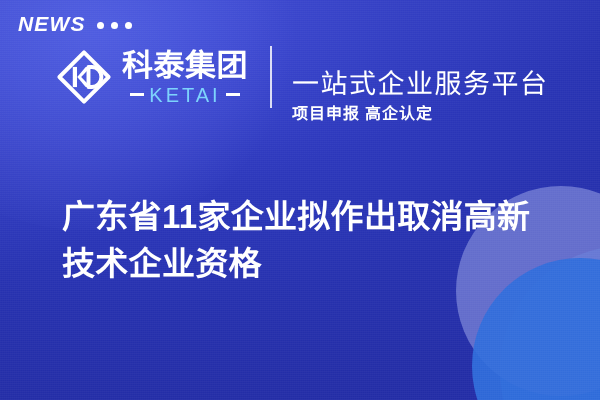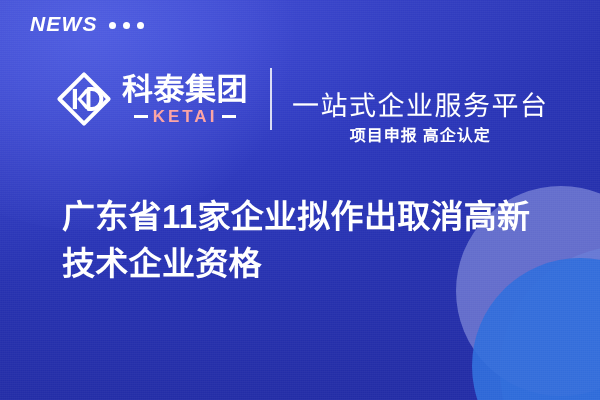--- a/index.html
+++ b/index.html
@@ -80,21 +80,21 @@
     opacity: 0.055;
     pointer-events: none;
     background-image:
       repeating-linear-gradient(0deg,   rgba(255,255,255,0.55) 0 1px, rgba(0,0,0,0) 1px 2px),
       repeating-linear-gradient(90deg,  rgba(255,255,255,0.35) 0 1px, rgba(0,0,0,0) 1px 2px);
   }
 
   
   .news-row {
     position: absolute;
-    left: 30px;
+    left: 18px;
     top: 12px;
     display: flex;
     align-items: center;
     gap: 11px;
   }
   .news-word {
     color: #ffffff;
     font-size: 21px;
     font-weight: bold;
     font-style: italic;
@@ -111,24 +111,23 @@
     width: 7px;
     height: 7px;
     border-radius: 50%;
     background: #ffffff;
   }
 
   
   .lockup {
     position: absolute;
     left: 56px;
-    top: 52px;
-    display: flex;
-    align-items: center;
-    text-align: center;
+    top: 30px;
+    display: flex;
+    align-items: center;
   }
   .brand {
     display: flex;
     align-items: center;
     gap: 10px;
   }
   .brand-mark {
     width: 56px;
     height: 56px;
     flex: 0 0 auto;
@@ -157,23 +156,23 @@
     justify-content: center;
   }
   .brand-en-row .rule {
     display: block;
     height: 3px;
     width: 14px;
     background: #ffffff;
     flex: 0 0 auto;
   }
   .brand-en {
-    color: #fca5a5;
-    font-size: 17px;
-    font-weight: bold;
+    color: #7dd3fc;
+    font-size: 20px;
+    font-weight: normal;
     letter-spacing: 3px;
     line-height: 1;
     white-space: nowrap;
   }
 
   .divider {
     width: 2px;
     height: 62px;
     background: rgba(255,255,255,0.82);
     margin: 0 20px 0 22px;

